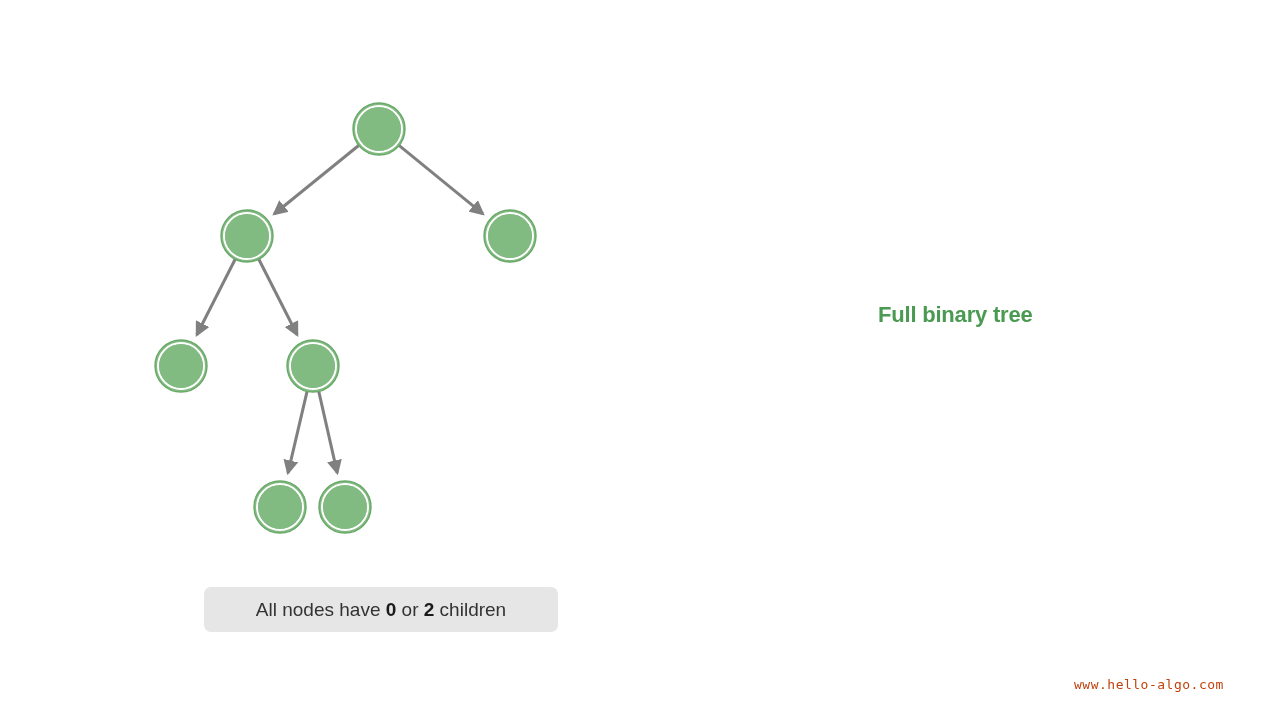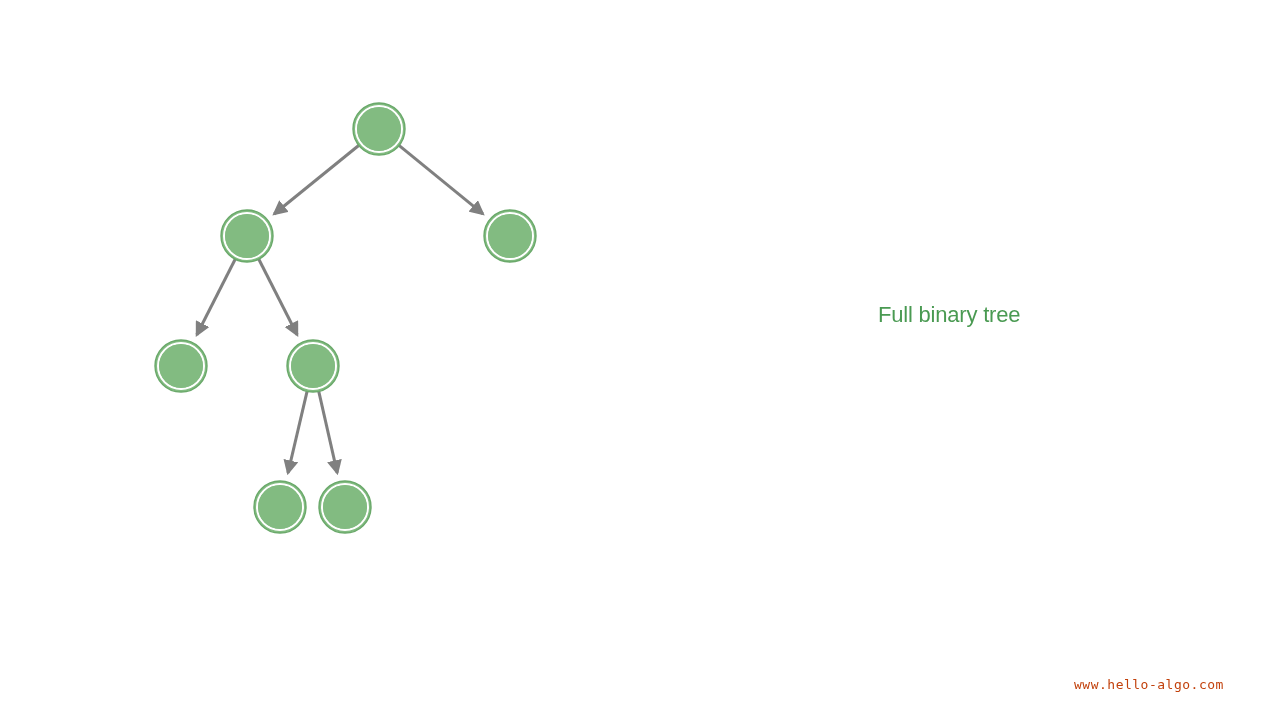--- a/index.html
+++ b/index.html
@@ -26,21 +26,21 @@
     left: 0;
     top: 0;
     width: 1280px;
     height: 720px;
   }
   #diagram-title {
     position: absolute;
     left: 878px;
     top: 302px;
     font-size: 22px;
-    font-weight: normal;
+    font-weight: bold;
     letter-spacing: -0.2px;
     color: #4a9a52;
     white-space: nowrap;
   }
   #caption-box {
     position: absolute;
     left: 204px;
     top: 587px;
     width: 354px;
     height: 45px;
@@ -123,16 +123,21 @@
         <g>
           <circle cx="345" cy="507" r="26" fill="#82bb81" stroke="#6aa96a" stroke-width="1.4"></circle>
           <circle cx="345" cy="507" r="23" fill="none" stroke="#ffffff" stroke-width="2"></circle>
           <circle cx="345" cy="507" r="21.8" fill="#82bb81"></circle>
         </g>
       </g>
   </svg>
 
   <div id="diagram-title">Full binary tree</div>
 
+  <div id="caption-box">
+    <div id="caption-text">
+      <span>All nodes have </span><b>0</b><span> or </span><b>2</b><span> children</span>
+    </div>
+  </div>
 
   <div id="watermark">www.hello-algo.com</div>
 
 </div>
 
 </body></html>

